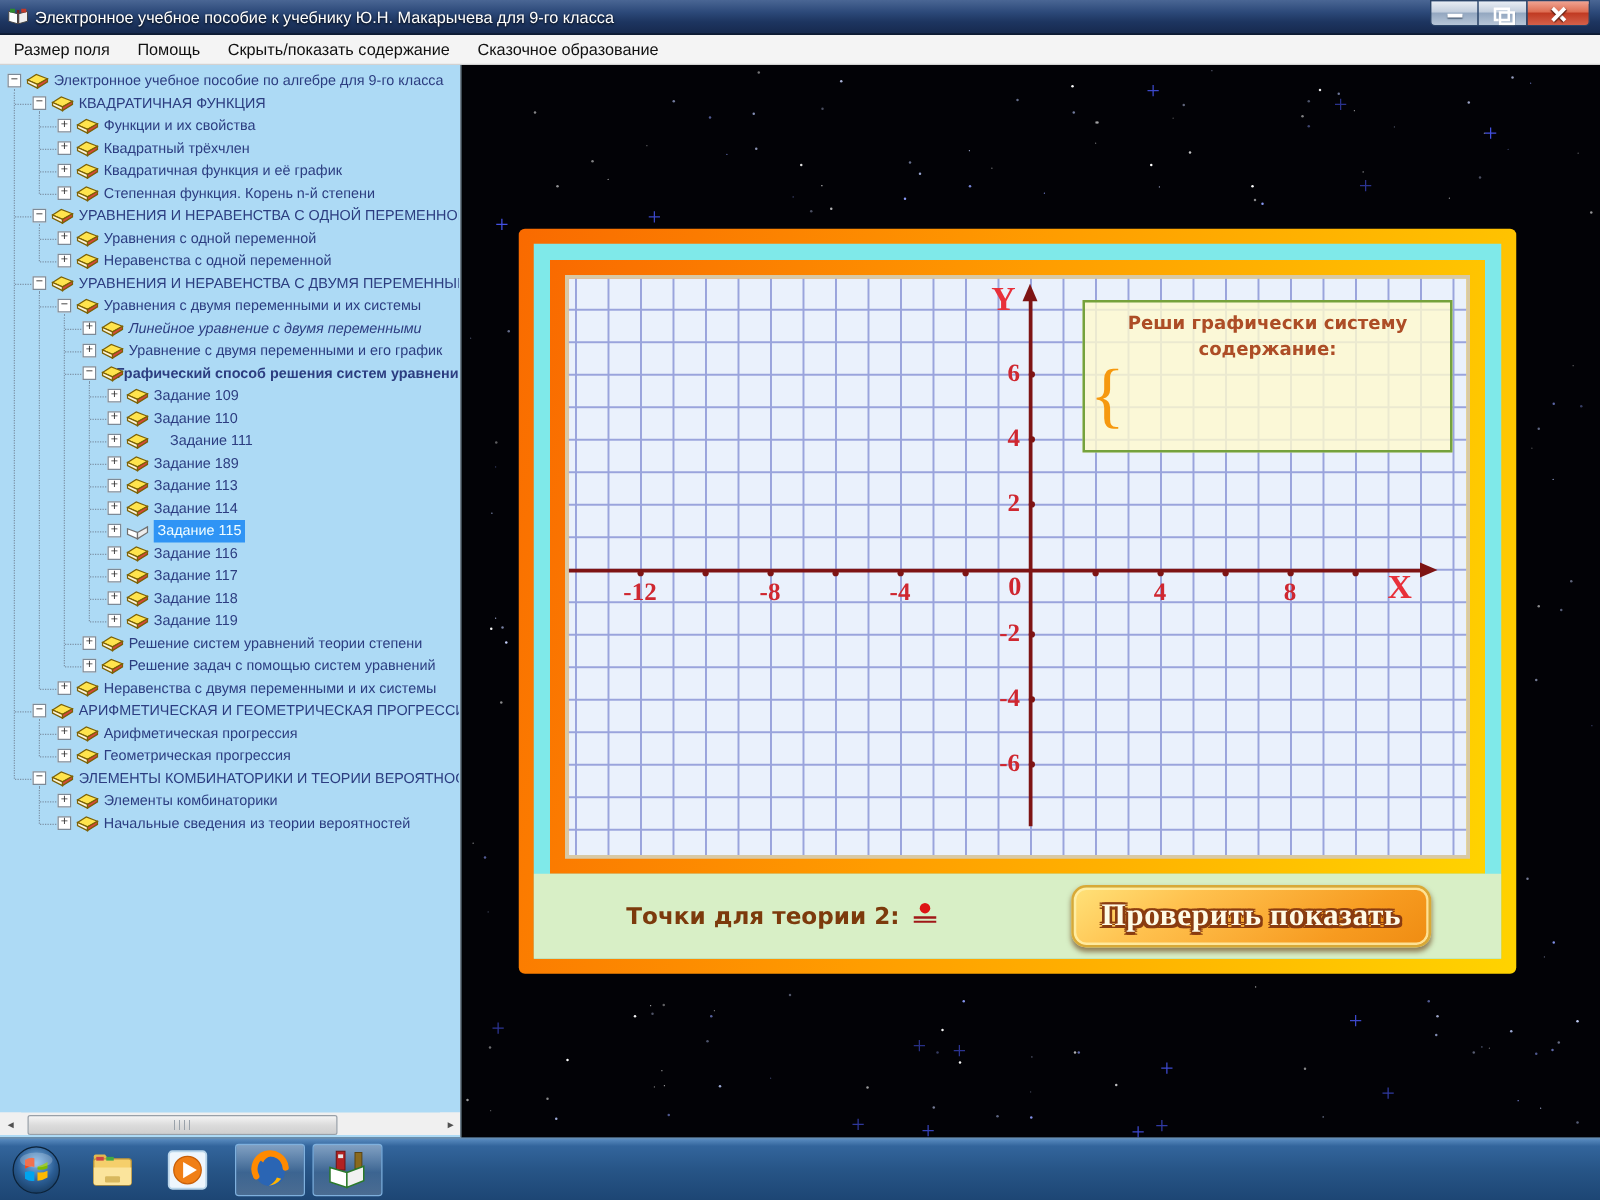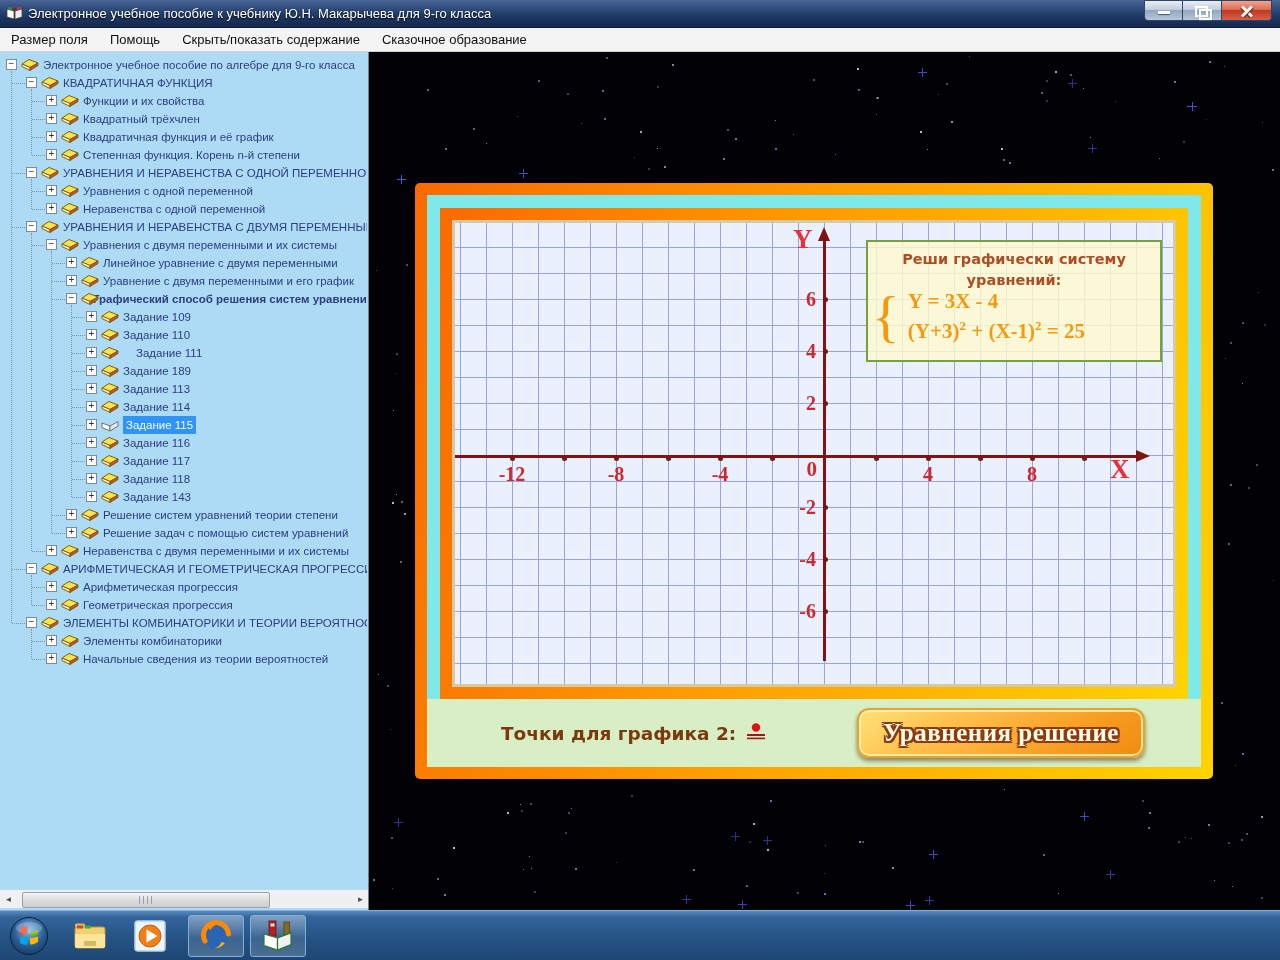--- a/index.html
+++ b/index.html
@@ -264,21 +264,21 @@
               </svg></span>
             <span class="tlabel" style="left: 83px;">Уравнения с двумя переменными и их системы</span>
           </div>
           <div class="trow" style="top: 202px;">
             <div class="exp" style="left: 66px;">+</div>
             <span class="ticon" style="left: 81px;"><svg width="18" height="14" viewBox="0 0 18 14">
                 <polygon points="1,6 8,1.5 17,5 9,9.5" fill="#ffe44d" stroke="#7c6105" stroke-width="1"></polygon>
                 <polygon points="1,6 1,8.5 9,12.5 9,9.5" fill="#fdf4d8" stroke="#7c6105" stroke-width="1"></polygon>
                 <polygon points="17,5 17,7.5 9,12.5 9,9.5" fill="#d8463c" stroke="#7c6105" stroke-width="1"></polygon>
               </svg></span>
-            <span class="tlabel" style="left: 103px;">Линейное уравнение с двумя переменными</span>
+            <span class="tlabel" style="left: 103px; font-style: italic;">Линейное уравнение с двумя переменными</span>
           </div>
           <div class="trow" style="top: 220px;">
             <div class="exp" style="left: 66px;">+</div>
             <span class="ticon" style="left: 81px;"><svg width="18" height="14" viewBox="0 0 18 14">
                 <polygon points="1,6 8,1.5 17,5 9,9.5" fill="#ffe44d" stroke="#7c6105" stroke-width="1"></polygon>
                 <polygon points="1,6 1,8.5 9,12.5 9,9.5" fill="#fdf4d8" stroke="#7c6105" stroke-width="1"></polygon>
                 <polygon points="17,5 17,7.5 9,12.5 9,9.5" fill="#d8463c" stroke="#7c6105" stroke-width="1"></polygon>
               </svg></span>
             <span class="tlabel" style="left: 103px;">Уравнение с двумя переменными и его график</span>
           </div>
@@ -380,21 +380,21 @@
               </svg></span>
             <span class="tlabel" style="left: 123px;">Задание 118</span>
           </div>
           <div class="trow" style="top: 436px;">
             <div class="exp" style="left: 86px;">+</div>
             <span class="ticon" style="left: 101px;"><svg width="18" height="14" viewBox="0 0 18 14">
                 <polygon points="1,6 8,1.5 17,5 9,9.5" fill="#ffe44d" stroke="#7c6105" stroke-width="1"></polygon>
                 <polygon points="1,6 1,8.5 9,12.5 9,9.5" fill="#fdf4d8" stroke="#7c6105" stroke-width="1"></polygon>
                 <polygon points="17,5 17,7.5 9,12.5 9,9.5" fill="#d8463c" stroke="#7c6105" stroke-width="1"></polygon>
               </svg></span>
-            <span class="tlabel" style="left: 123px;">Задание 143</span>
+            <span class="tlabel" style="left: 123px;">Задание 119</span>
           </div>
           <div class="trow" style="top: 454px;">
             <div class="exp" style="left: 66px;">+</div>
             <span class="ticon" style="left: 81px;"><svg width="18" height="14" viewBox="0 0 18 14">
                 <polygon points="1,6 8,1.5 17,5 9,9.5" fill="#ffe44d" stroke="#7c6105" stroke-width="1"></polygon>
                 <polygon points="1,6 1,8.5 9,12.5 9,9.5" fill="#fdf4d8" stroke="#7c6105" stroke-width="1"></polygon>
                 <polygon points="17,5 17,7.5 9,12.5 9,9.5" fill="#d8463c" stroke="#7c6105" stroke-width="1"></polygon>
               </svg></span>
             <span class="tlabel" style="left: 103px;">Решение систем уравнений теории степени</span>
           </div>
@@ -687,28 +687,24 @@
                 <div class="x-arrow"></div>
                 <div class="y-axis"></div>
                 <div class="y-arrow"></div>
                 <span class="axis-letter" style="left:655px;top:231px;">X</span>
                 <span class="axis-letter" style="left:338px;top:1px;">Y</span>
                 <span class="origin-label" style="left:362px;top:234px;">0</span>
 
                 <div class="task-box">
                   <div class="task-title">
                     <span>Реши графически систему</span><br>
-                    <span>уравнений:</span>
+                    <span>содержание:</span>
                   </div>
                   <div class="eqs">
                     <span class="brace">{</span>
-                    <div class="eq-lines">
-                      <div class="eq1">Y  =  3X - 4</div>
-                      <div class="eq2"><span>(Y+3)</span><sup>2</sup><span> + (X-1)</span><sup>2</sup><span> = 25</span></div>
-                    </div>
                   </div>
                 </div>
               <div class="tickdot" style="left: 54.5px; top: 233px;"></div>
                   <div class="tickdot" style="left: 106.5px; top: 233px;"></div>
                   <div class="tickdot" style="left: 158.5px; top: 233px;"></div>
                   <div class="tickdot" style="left: 210.5px; top: 233px;"></div>
                   <div class="tickdot" style="left: 262.5px; top: 233px;"></div>
                   <div class="tickdot" style="left: 314.5px; top: 233px;"></div>
                   <div class="tickdot" style="left: 418.5px; top: 233px;"></div>
                   <div class="tickdot" style="left: 470.5px; top: 233px;"></div>
@@ -732,31 +728,31 @@
                   <span class="ylab" style="left: 361px; top: 284px;">-2</span>
                   <span class="ylab" style="left: 361px; top: 336px;">-4</span>
                   <span class="ylab" style="left: 361px; top: 388px;">-6</span>
                 </div>
             </div>
           </div>
 
           <div class="green-strip">
             <div class="points">
               <div class="points-row">
-                <span class="points-label">Точки для графика 2:</span>
+                <span class="points-label">Точки для теории 2:</span>
                 <span>
                   <svg width="22" height="17" viewBox="0 0 22 17">
                     <circle cx="11" cy="4.5" r="4.2" fill="#dd1414"></circle>
                     <rect x="2" y="11" width="18" height="2" fill="#a01818"></rect>
                     <rect x="2" y="14.6" width="18" height="1.6" fill="#a01818"></rect>
                   </svg>
                 </span>
               </div>
             </div>
-            <div class="check-btn">Уравнения решение</div>
+            <div class="check-btn">Проверить показать</div>
           </div>
 
         </div>
       </div>
     </div>
   </div>
 
   <div class="taskbar">
     <div class="start-orb">
       <svg width="40" height="40" viewBox="0 0 40 40">

